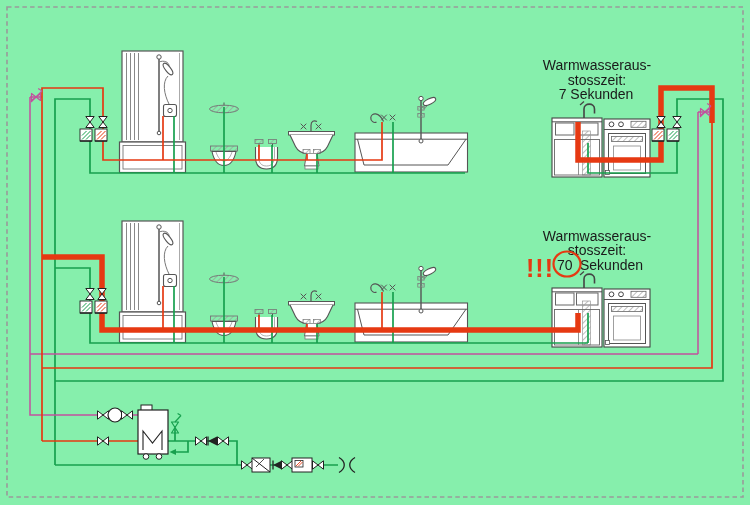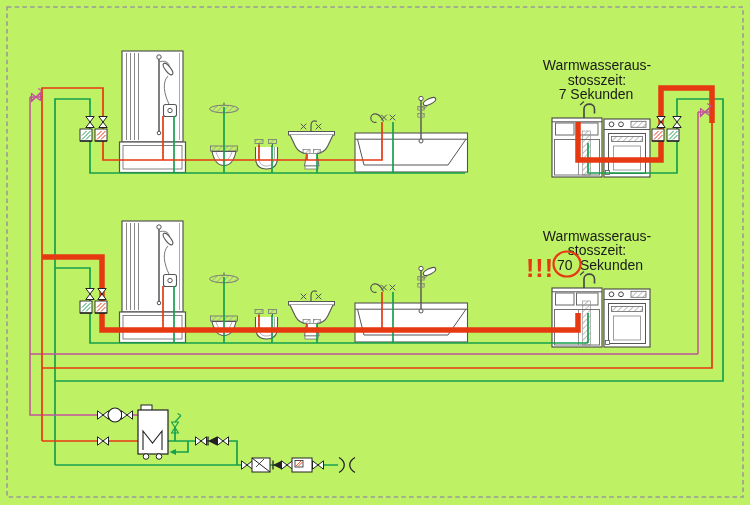--- a/index.html
+++ b/index.html
@@ -1,16 +1,16 @@
 <!DOCTYPE html>
 <html style="--hot-water: #e63912; --cold-water: #17a04e; --circulation: #c2519e; --outline: #4a4a4a; --outline-light: #999999; --border: #9a9a9a; --text: #1a1a1a;"><head>
 <meta charset="utf-8">
 <style>
   html,body{margin:0;padding:0;background:#fff;}
-  .canvas{width:750px;height:505px;position:relative;background:#bef264;overflow:hidden;text-decoration:underline;}
+  .canvas{width:750px;height:505px;position:relative;background:#86efac;overflow:hidden;text-decoration:underline;}
   svg{display:block;}
   svg text{font-family:"Liberation Sans","DejaVu Sans",sans-serif;}
   .lbl{font-size:14px;fill:var(--text);}
   .alert{font-size:25px;font-weight:bold;fill:var(--hot-water);letter-spacing:1px;}
   .hot{stroke:var(--hot-water);fill:none;stroke-width:1.7;}
   .hot.thick{stroke-width:5.5;stroke-linejoin:miter;}
   .cold{stroke:var(--cold-water);fill:none;stroke-width:1.7;}
   .circ{stroke:var(--circulation);fill:none;stroke-width:1.5;}
   .circStroke{stroke:var(--circulation);fill:none;stroke-width:1.2;}
   .coldStroke{stroke:var(--cold-water);fill:none;stroke-width:1.2;}

